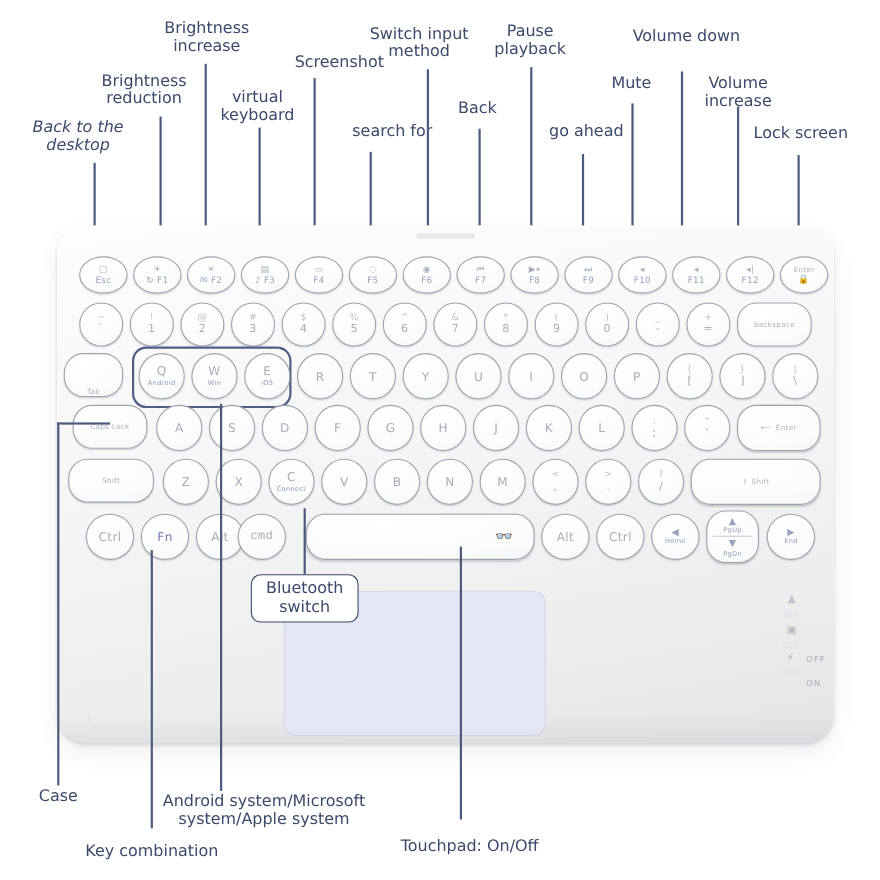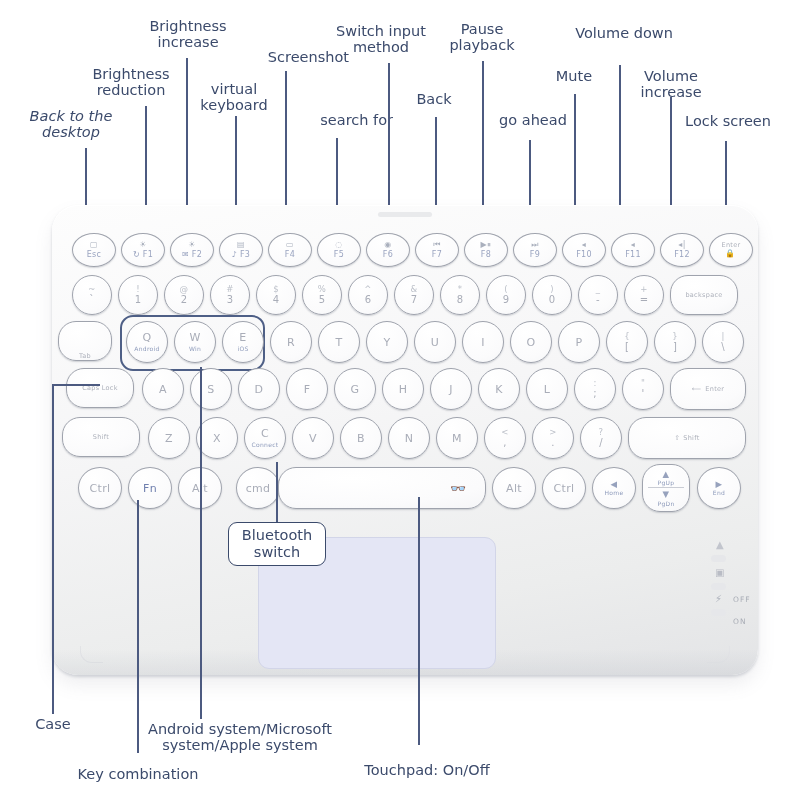--- a/index.html
+++ b/index.html
@@ -455,21 +455,21 @@
 
     <div class="key" style="left:26px;top:262px;width:44px;height:42px;">
       <span class="main">Ctrl</span>
       </div>
     <div class="key accent" style="left:76px;top:262px;width:44px;height:42px;">
       <span class="main">Fn</span>
       </div>
     <div class="key" style="left:126px;top:262px;width:44px;height:42px;">
       <span class="main">Alt</span>
       </div>
-    <div class="key" style="left:184px;top:262px;width:44px;height:42px;">
+    <div class="key" style="left:164px;top:262px;width:44px;height:42px;font-family:Liberation Mono, monospace;">
       <span class="main">cmd</span>
       </div>
     <div class="key wide" style="left:226px;top:262px;width:208px;height:42px;justify-content:flex-end;padding-right:18px;">
       <span style="font-size:13px;color:#6f7fae;">👓</span>
       </div>
     <div class="key" style="left:440px;top:262px;width:44px;height:42px;">
       <span class="main">Alt</span>
       </div>
     <div class="key" style="left:490px;top:262px;width:44px;height:42px;">
       <span class="main">Ctrl</span>

